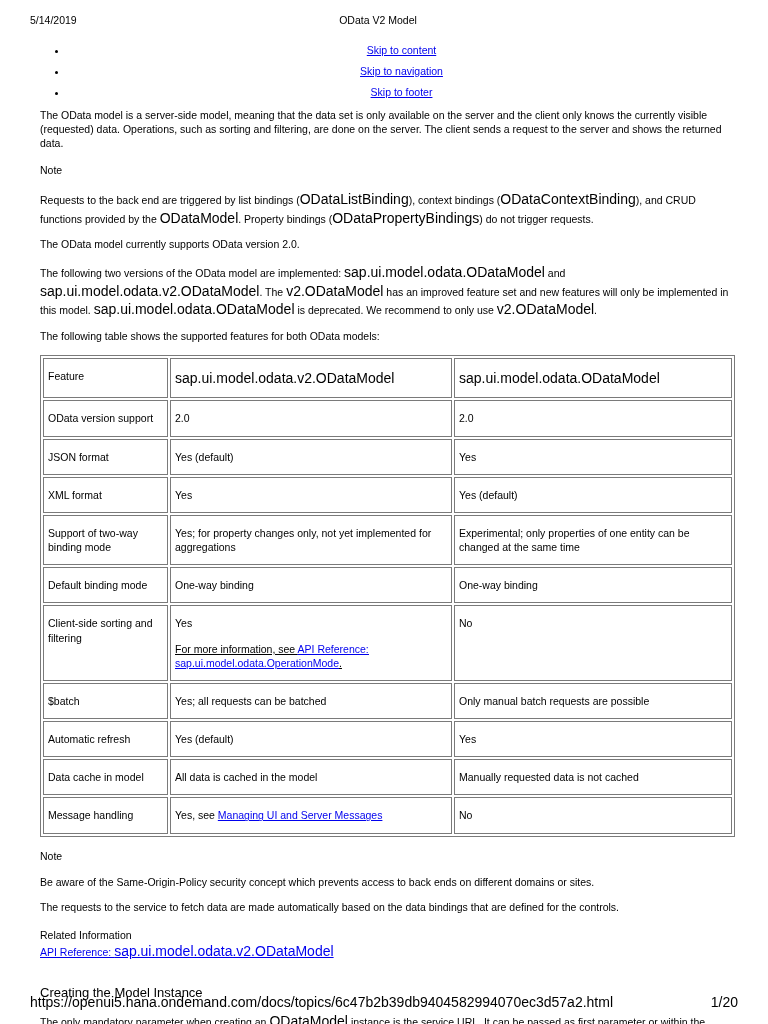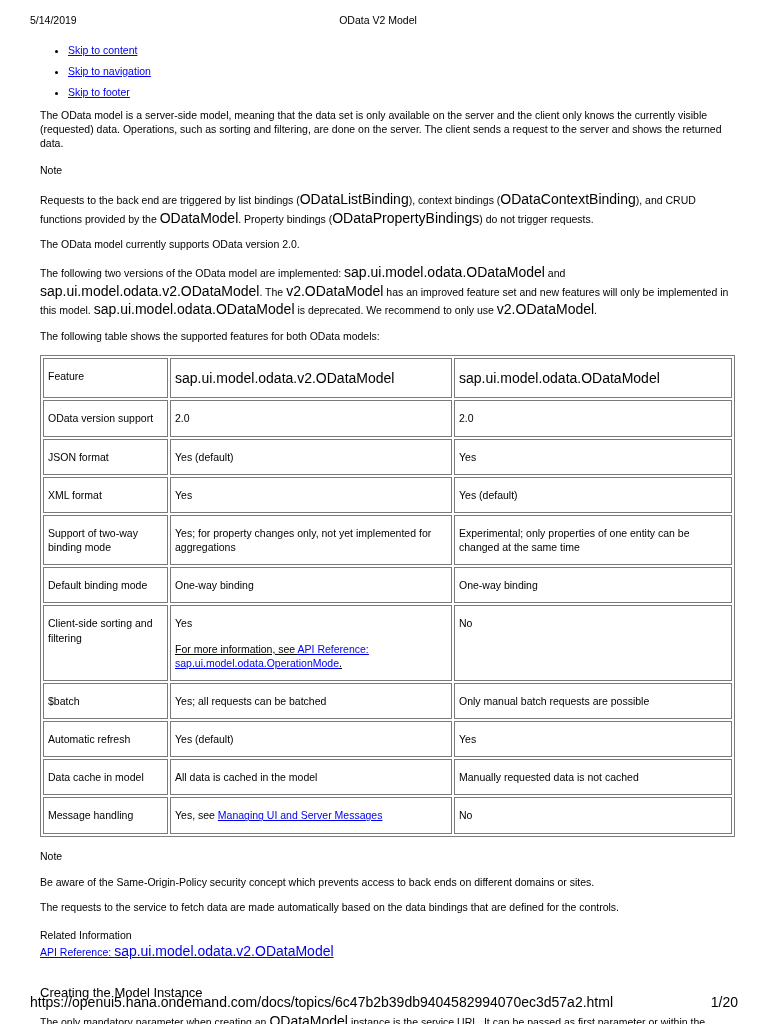--- a/index.html
+++ b/index.html
@@ -11,21 +11,21 @@
     font-size: 10.5px;
     position: relative;
     overflow: hidden;
   }
   .page { padding: 14px 30px 0 30px; height: 100%; position: relative; border-radius: 25px; }
   .pg-header { position: relative; height: 14px; font-size: 10.5px; }
   .pg-header .date { position: absolute; left: 0; top: 0; }
   .pg-header .title { position: absolute; left: 0; right: 12px; text-align: center; top: 0; }
   .content { margin: 0 3px 0 10px; }
   ul.skip-links { margin: 16px 0 8px 0; padding-left: 28px; list-style: disc; }
-  ul.skip-links li { margin-bottom: 9px; }
+  ul.skip-links li { margin-bottom: 9px; text-align: center; }
   a { color: #0000EE; text-decoration: underline; }
   p { margin: 11px 0; line-height: 1.32; }
   .note-label { margin: 13px 0; }
   .code {
     font-family: Liberation Sans, sans-serif;
     font-size: 14px;
   }
   table.features {
     width: 100%;
     border-collapse: separate;

